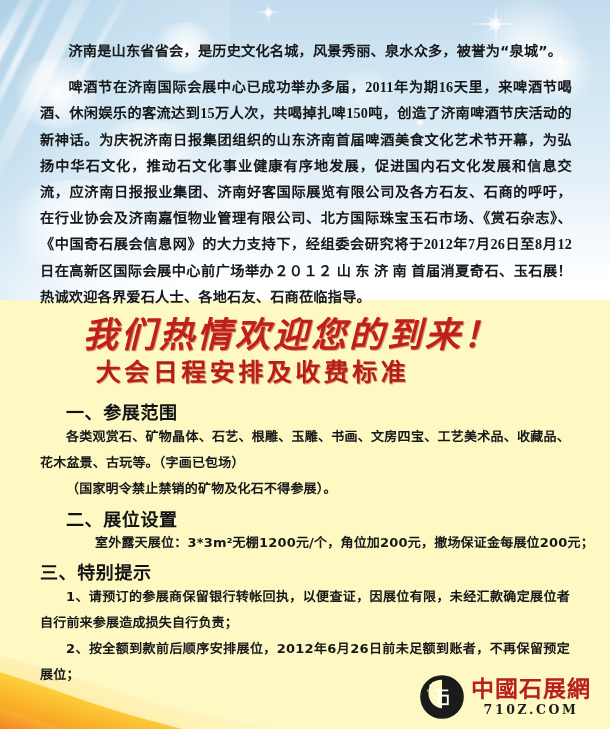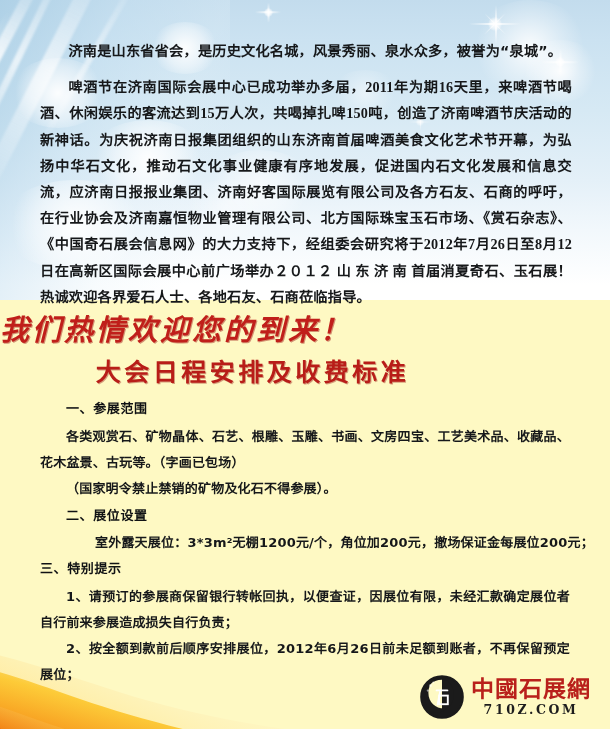--- a/index.html
+++ b/index.html
@@ -140,25 +140,26 @@
     letter-spacing: 0.2px;
     text-indent: 2em;
   }
   #intro-p1 { top: 24px; }
   #intro-p2 { top: 60px; font-family: Liberation Serif, serif; }
 
   .headline-welcome {
     position: absolute;
     left: 0; right: 0;
     top: 306px;
+    text-align: center;
     padding-right: 26px;
     font-family: "DejaVu Serif", "Liberation Serif", serif;
     font-weight: bold;
     font-style: italic;
-    font-size: 29px;
+    font-size: 35px;
     letter-spacing: 3px;
     color: #c01f1a;
     text-shadow: 1px 1px 0 rgba(160,22,18,.45);
   }
   .headline-agenda {
     position: absolute;
     left: 0; right: 0;
     top: 352px;
     text-align: center;
     padding-right: 150px;
@@ -168,21 +169,21 @@
     letter-spacing: 3.5px;
     color: #b81d18;
     text-shadow: 1px 1px 0 rgba(150,20,16,.4);
     padding-left: 45px;
   }
 
   .section-head {
     position: absolute;
     font-family: "DejaVu Sans", "Liberation Sans", sans-serif;
     font-weight: bold;
-    font-size: 13px;
+    font-size: 18px;
     color: #101214;
     letter-spacing: 0.6px;
   }
   .section-body {
     position: absolute;
     font-family: "DejaVu Sans", "Liberation Sans", sans-serif;
     font-weight: bold;
     font-size: 13px;
     line-height: 26px;
     color: #16181a;

